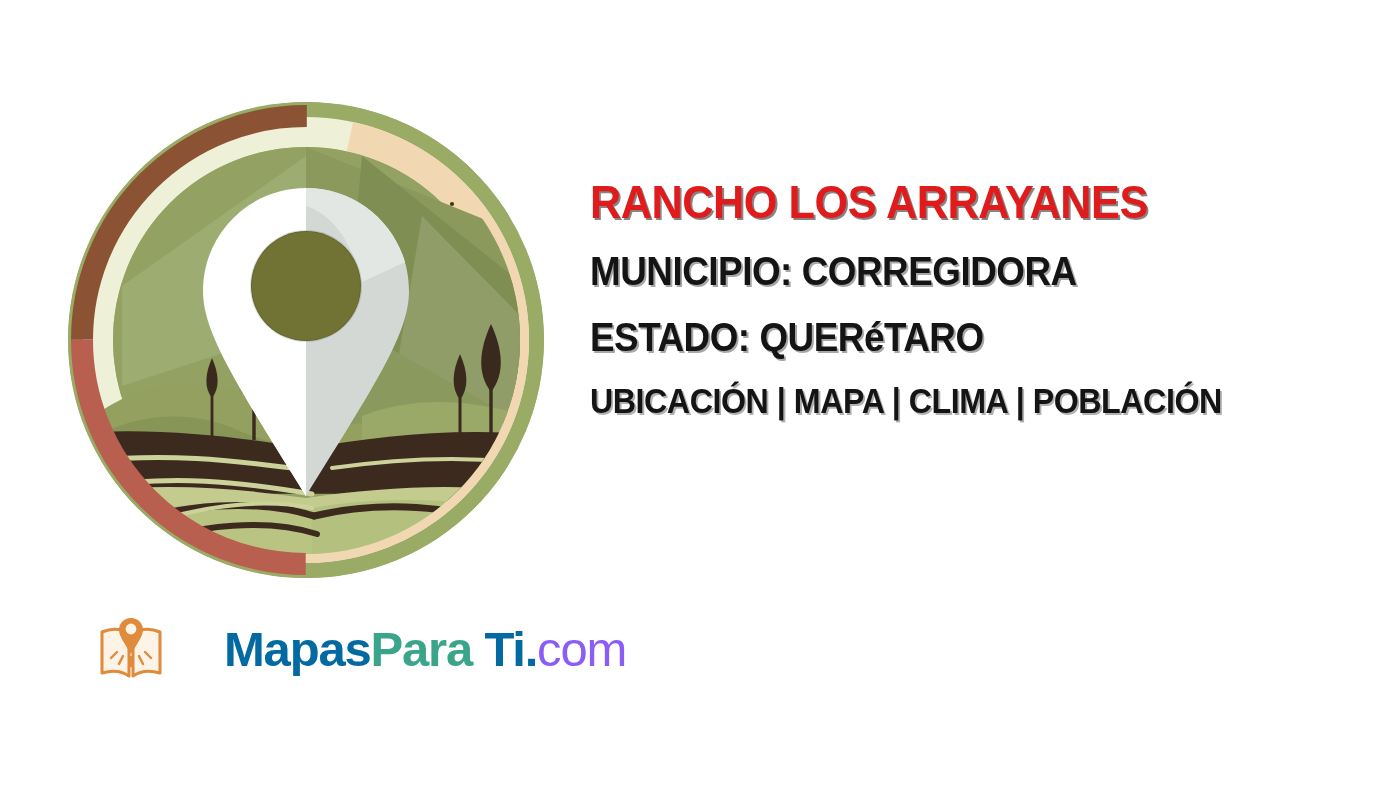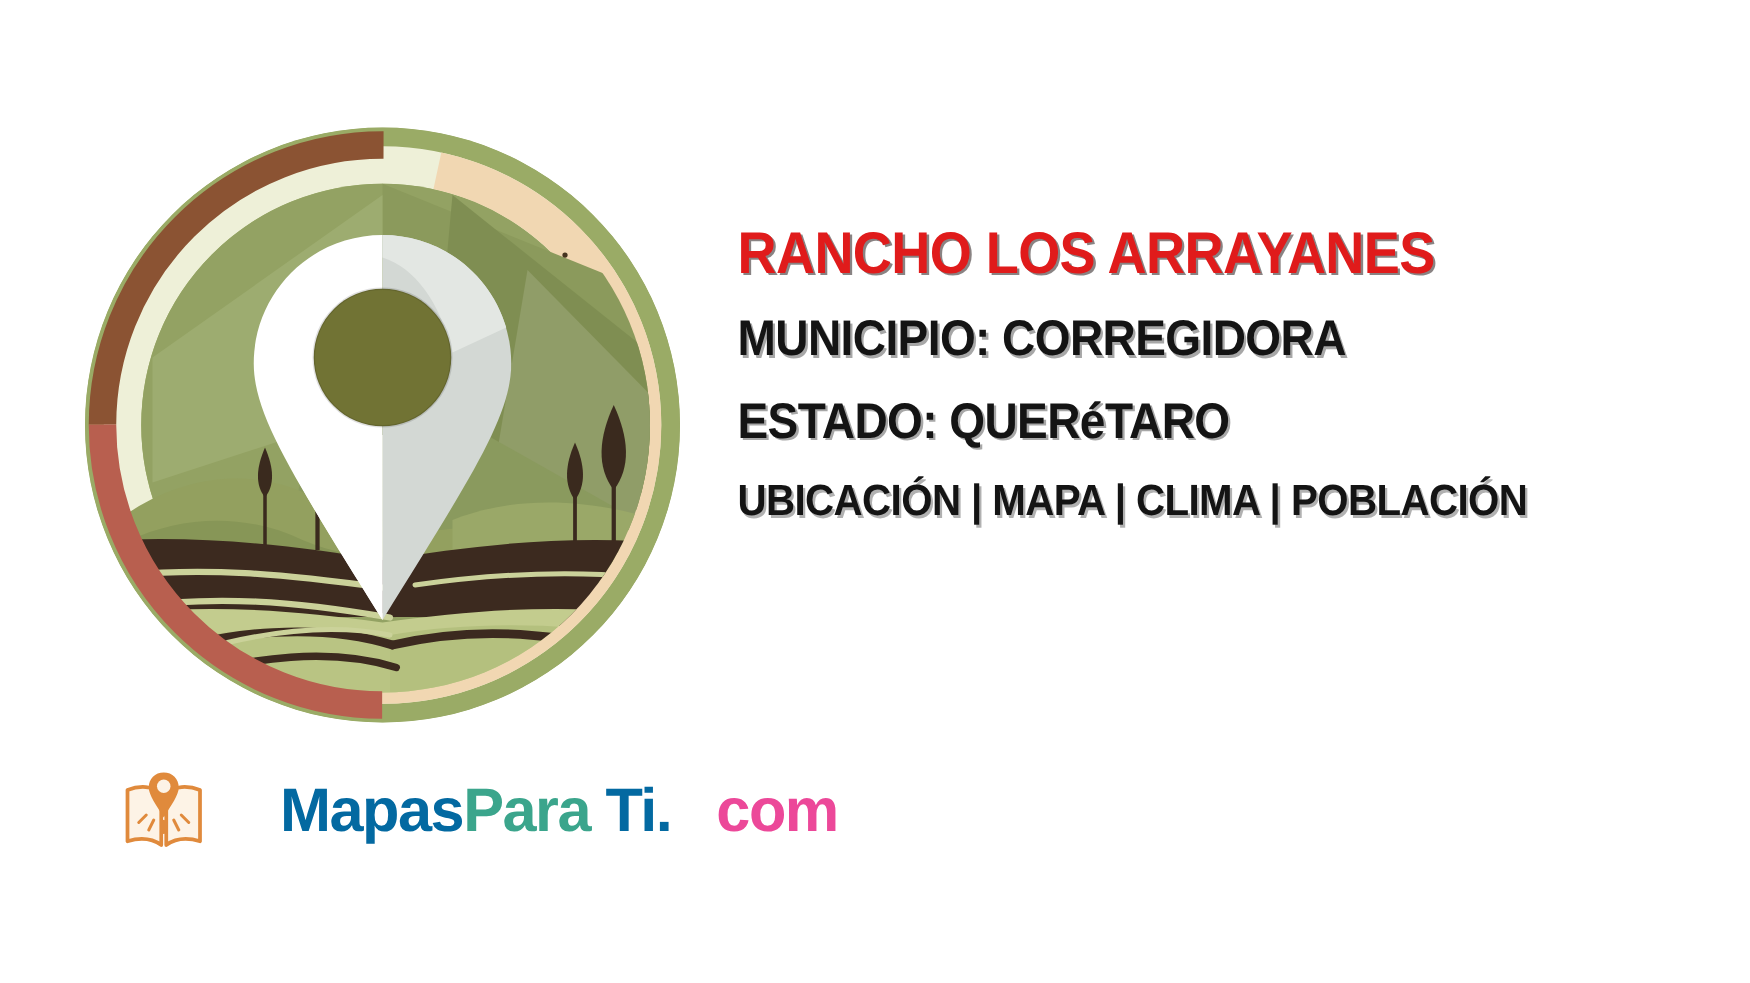--- a/index.html
+++ b/index.html
@@ -91,21 +91,21 @@
     font-family: "Liberation Sans", sans-serif;
     font-size: 49px;
     font-weight: bold;
     letter-spacing: -1.2px;
     line-height: 1;
     white-space: nowrap;
   }
   .brand-text .w1 { color: #0369a1; margin-left: 46px; }
   .brand-text .w2 { color: #3ba58c; }
   .brand-text .w3 { color: #0369a1; }
-  .brand-text .w4 { color: #ec4899; font-weight: bold; margin-left: 36px; }
+  .brand-text .w4 { color: #8b5cf6; font-weight: normal; }
 </style>
 </head>
 <body>
 
 <div class="page">
 
   <div class="emblem">
     <svg viewBox="0 0 488 488" xmlns="http://www.w3.org/2000/svg" aria-hidden="true">
       <defs>
         <clipPath id="circleClip">

